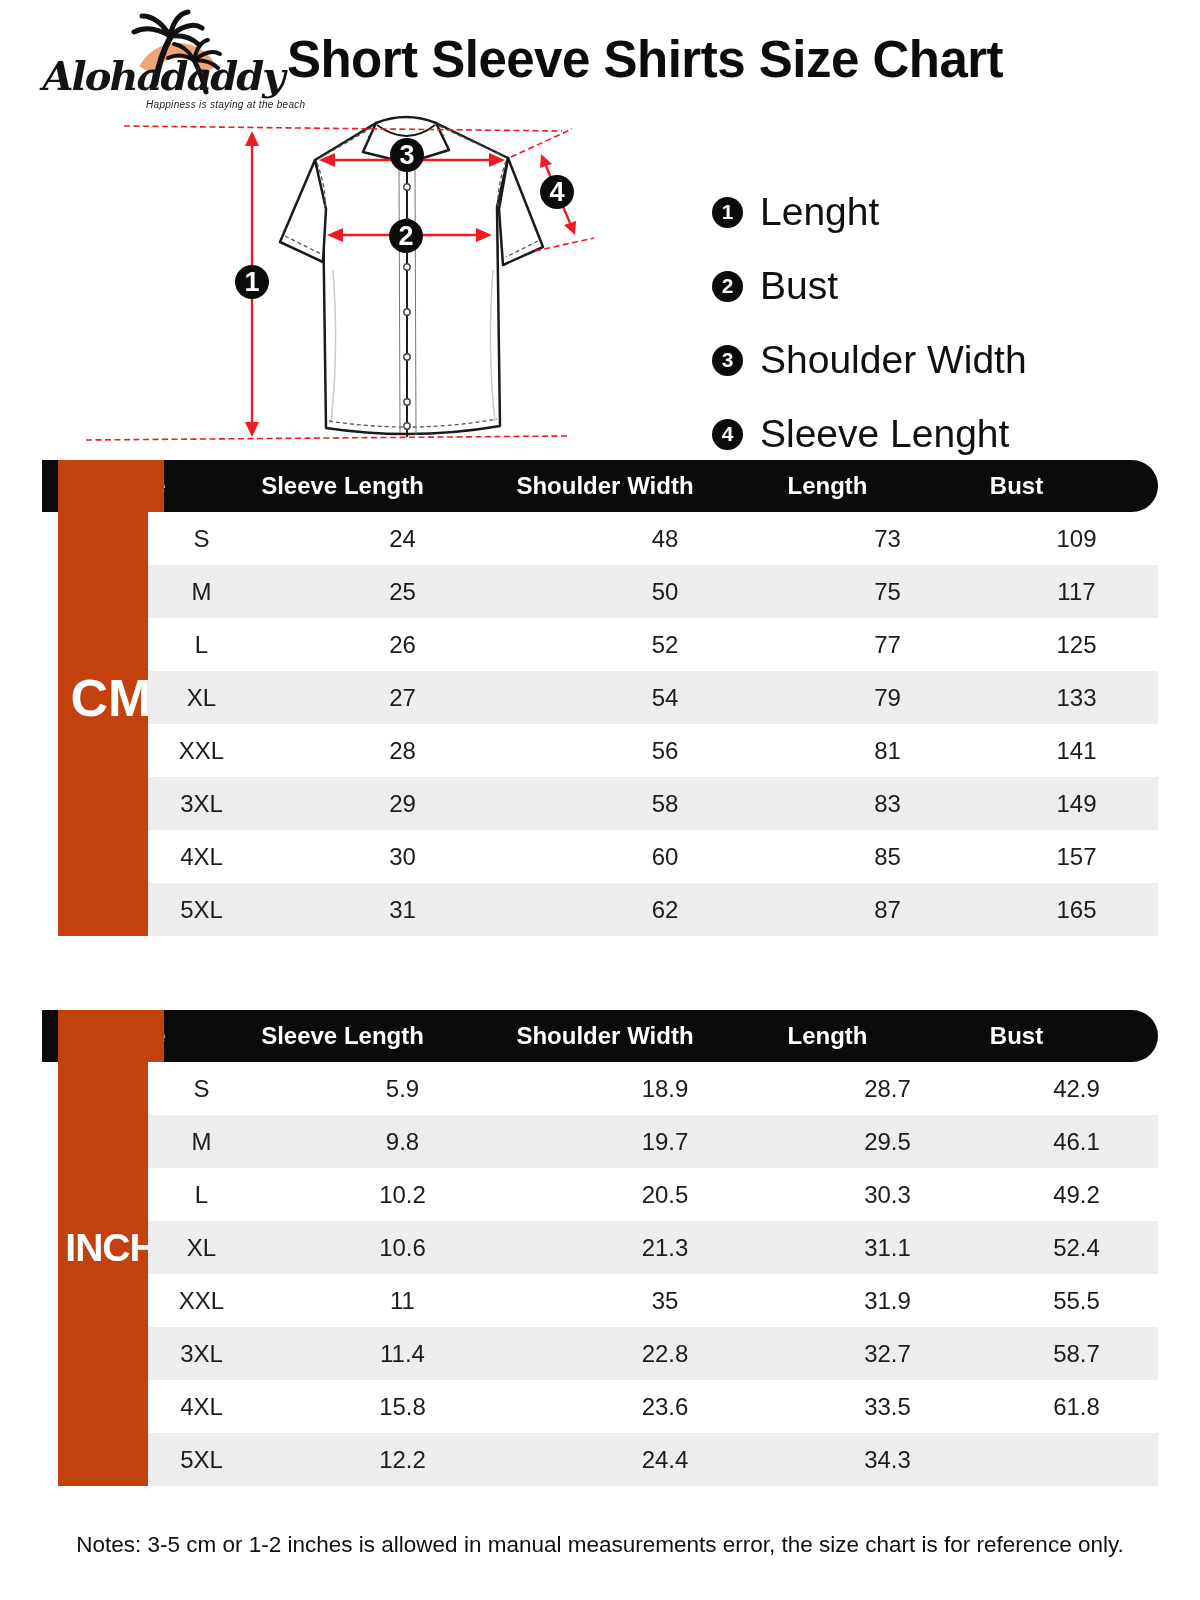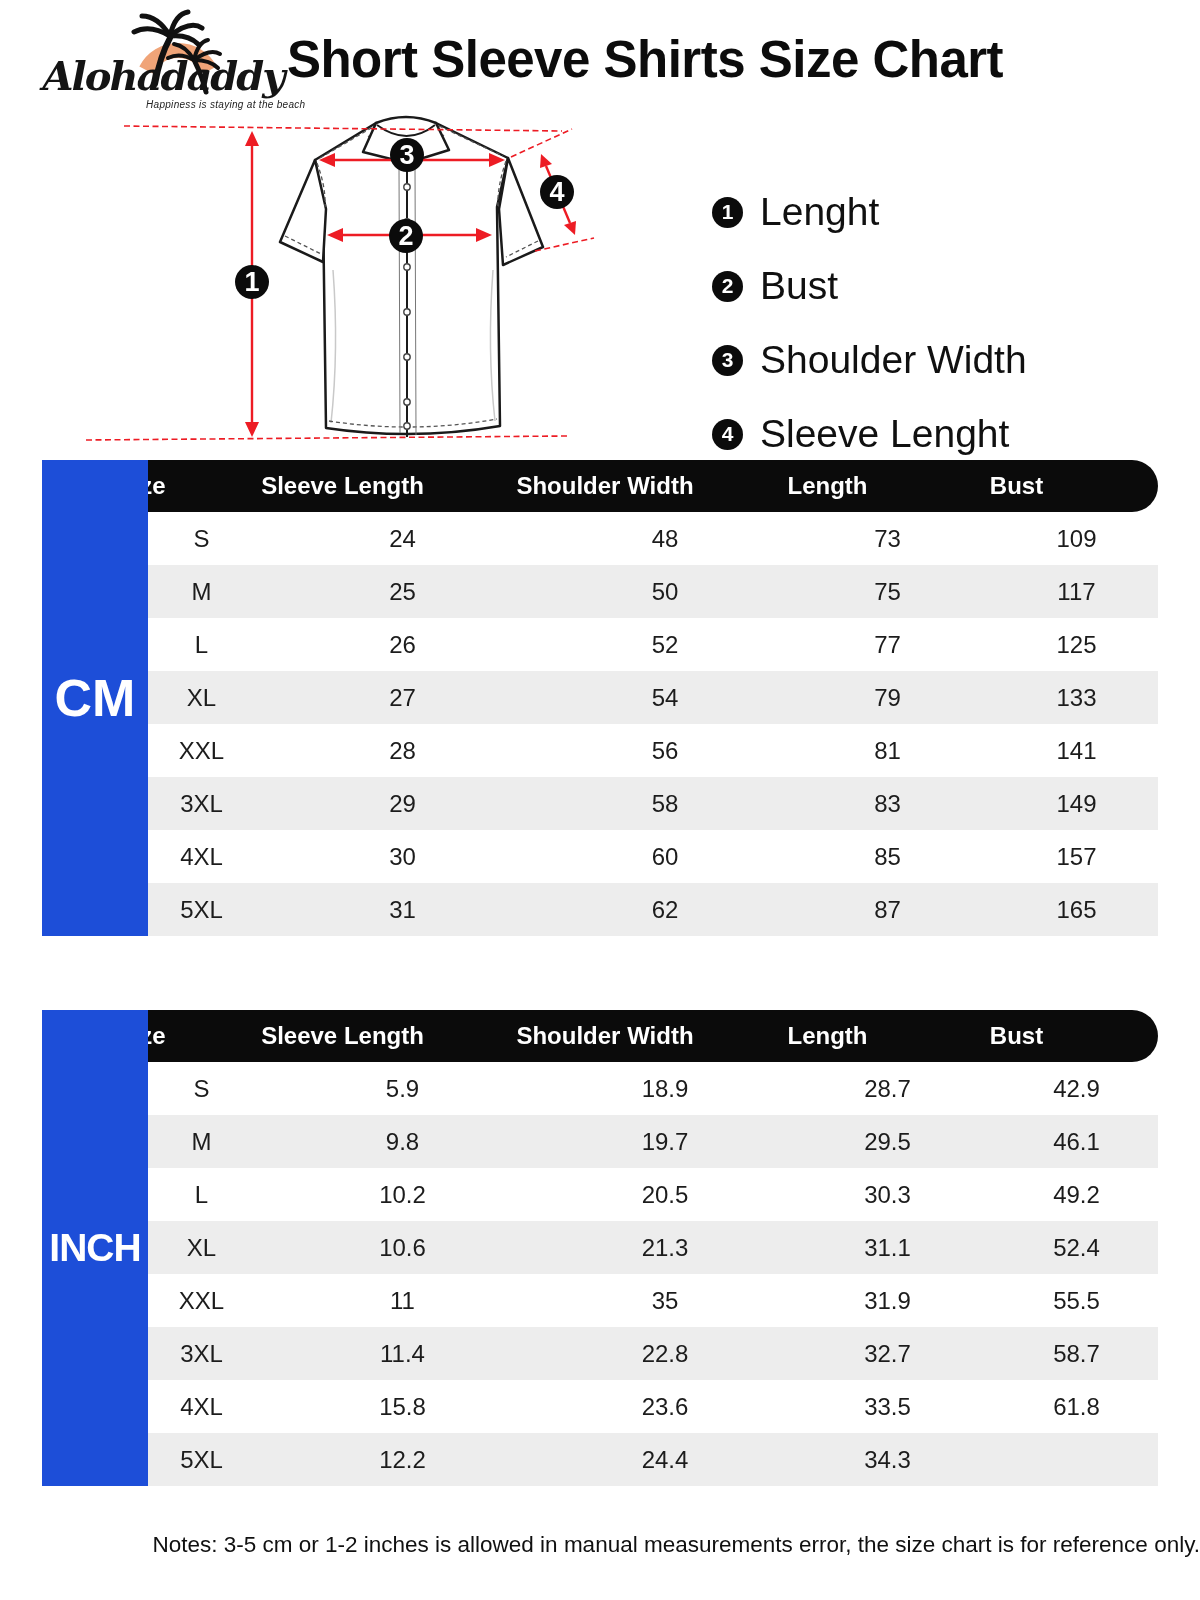--- a/index.html
+++ b/index.html
@@ -34,41 +34,41 @@
     width:31px; height:31px; border-radius:50%; background:#0b0b0b; color:#fff;
     font-weight:bold; font-size:21px; display:flex; align-items:center; justify-content:center;
     flex:0 0 31px;
   }
   .legend-label { font-size:39px; color:#101010; }
   
   .size-table { position:absolute; left:42px; width:1116px; height:476px; }
   .t-cm { top:460px; }
   .t-inch { top:1010px; }
   .size-table .unit {
-    position:absolute; left:0; top:0; width:106px; height:100%; background:#1d4ed8;
+    position:absolute; left:16px; top:0; width:106px; height:100%; background:#c2410c;
     color:#fff; font-weight:bold; display:flex; align-items:center; justify-content:center;
   }
   .t-cm .unit { font-size:52px; }
   .t-inch .unit { font-size:39px; letter-spacing:-1px; }
   .thead {
     position:absolute; left:0; top:0; width:1116px; height:52px; background:#0b0b0b;
     border-radius:0 26px 26px 0; display:flex; padding-left:46px;
   }
   .thead span { color:#fff; font-weight:bold; font-size:24px; line-height:52px; text-align:center; }
   .tbody { position:absolute; left:106px; top:52px; width:1010px; }
   .trow { display:flex; height:53px; background:#fff; }
   .trow:nth-child(even) { background:#ededed; }
   .trow span { font-size:24px; line-height:53px; text-align:center; color:#1c1c1c; }
   .thead span:nth-child(1), .trow span:nth-child(1) { width:107px; }
   .thead span:nth-child(2), .trow span:nth-child(2) { width:295px; }
   .thead span:nth-child(3), .trow span:nth-child(3) { width:230px; }
   .thead span:nth-child(4), .trow span:nth-child(4) { width:215px; }
   .thead span:nth-child(5), .trow span:nth-child(5) { width:163px; }
   
-  .notes { position:absolute; left:0; top:1532px; width:100%; text-align:right; font-size:22.5px; color:#101010; }
+  .notes { position:absolute; left:0; top:1532px; width:100%; text-align:center; font-size:22.5px; color:#101010; }
 </style>
 </head>
 <body>
 
 <div class="page">
 
   <div class="logo">
     <svg class="logo-art" viewBox="0 0 260 100" width="260" height="100">
       <path d="M118,66 A36,36 0 0 1 182,66" fill="none" stroke="#f0a478" stroke-width="15"></path>
       <g stroke="#111" fill="none" stroke-linecap="round">

